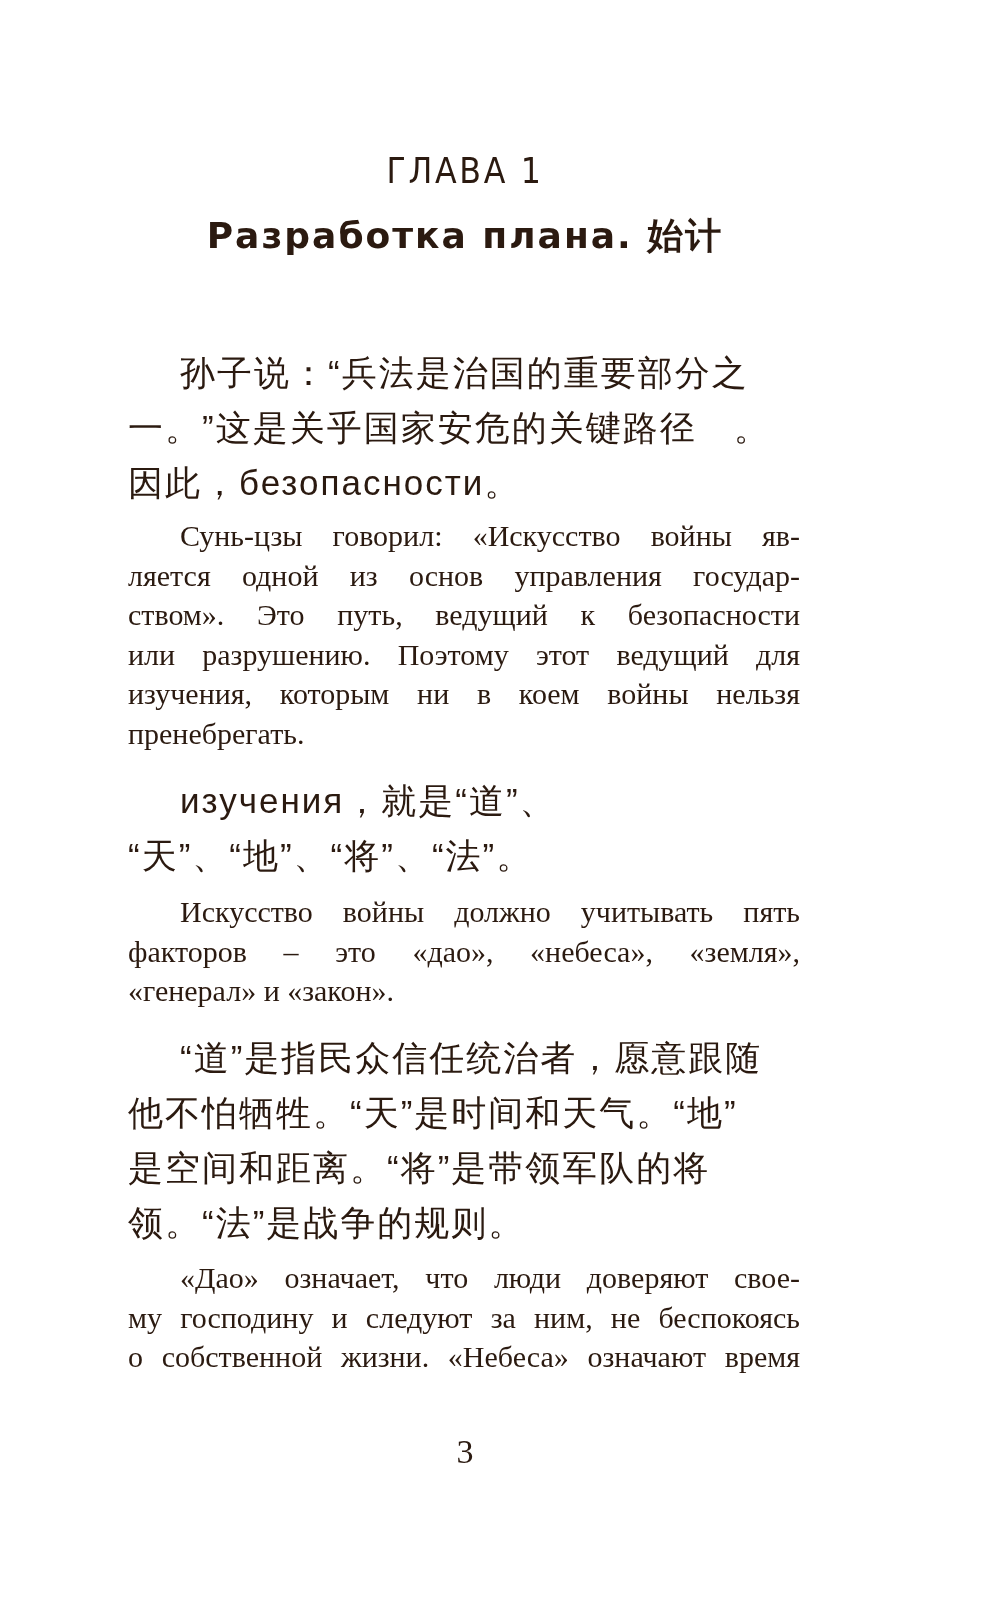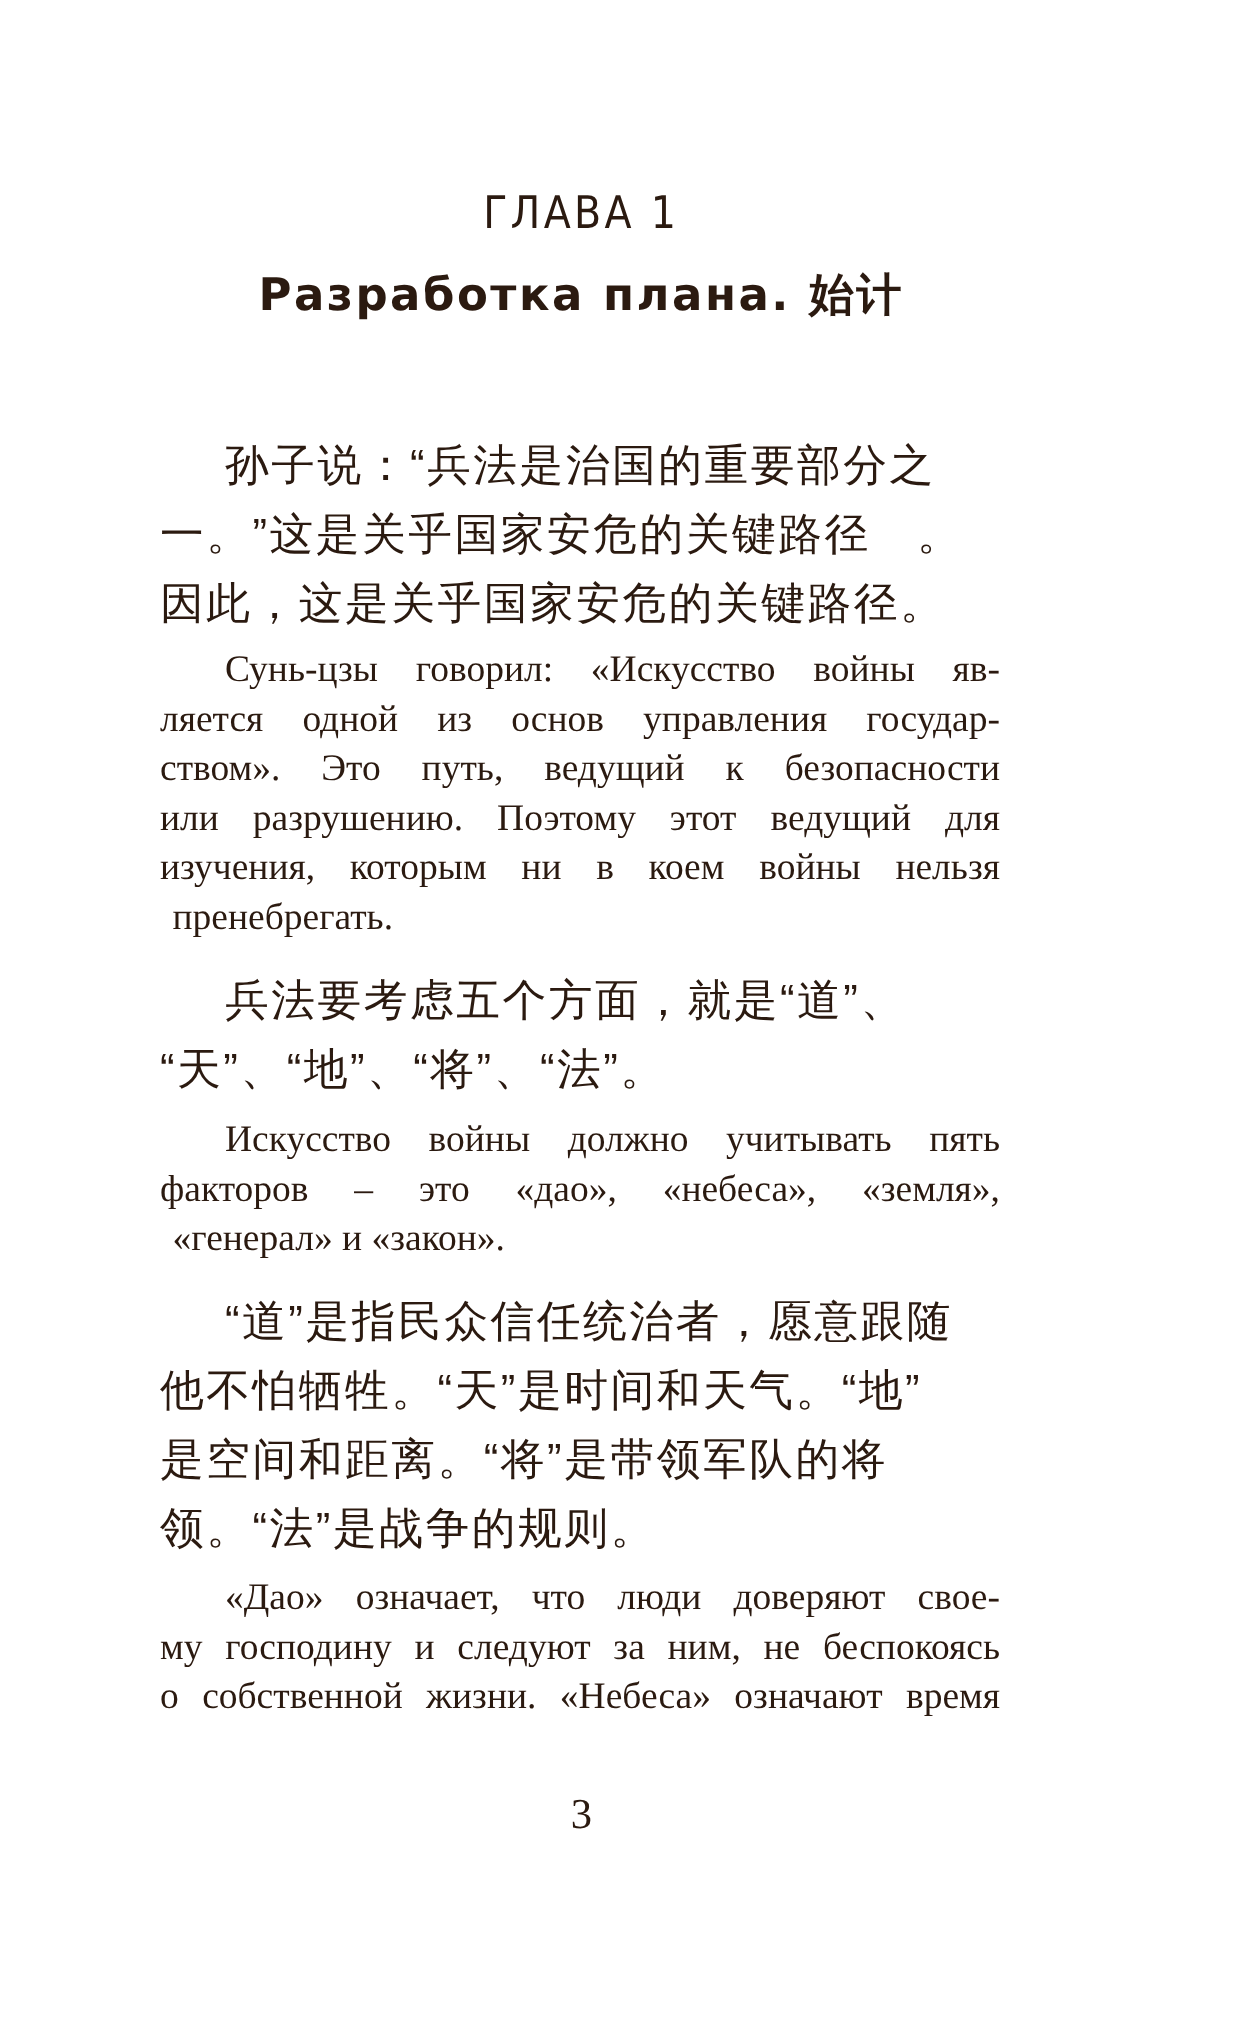--- a/index.html
+++ b/index.html
@@ -66,21 +66,20 @@
     line-height: 39.5px;
     text-align: justify;
   }
   .ru .line {
     display: block;
     white-space: nowrap;
     text-align-last: justify;
   }
   .ru .line.last {
     text-align-last: left;
-    margin-left: 10px;
   }
   .indent { padding-left: 52px; }
   .page-number {
     position: absolute;
     top: 1433px;
     left: 0;
     width: 930px;
     text-align: center;
     font-family: "Liberation Serif", serif;
     font-size: 34px;
@@ -90,34 +89,34 @@
 <body>
 
 <div class="page">
 
   <div class="chapter-label">ГЛАВА 1</div>
   <div class="chapter-title">Разработка плана. 始计</div>
 
   <div class="block zh" style="top:345px;">
     <span class="line indent">孙子说：“兵法是治国的重要部分之</span>
     <span class="line">一。”这是关乎国家安危的关键路径　。</span>
-    <span class="line">因此，这是关乎国家安危的关键路径。</span>
+    <span class="line">因此，безопасности。</span>
   </div>
 
   <div class="block ru" style="top:516px;">
     <span class="line indent">Сунь-цзы говорил: «Искусство войны яв-</span>
     <span class="line">ляется одной из основ управления государ-</span>
     <span class="line">ством». Это путь, ведущий к безопасности</span>
     <span class="line">или разрушению. Поэтому этот ведущий для</span>
     <span class="line">изучения, которым ни в коем войны нельзя</span>
     <span class="line last">пренебрегать.</span>
   </div>
 
   <div class="block zh" style="top:773px;">
-    <span class="line indent">兵法要考虑五个方面，就是“道”、</span>
+    <span class="line indent">изучения，就是“道”、</span>
     <span class="line">“天”、“地”、“将”、“法”。</span>
   </div>
 
   <div class="block ru" style="top:892px;">
     <span class="line indent">Искусство войны должно учитывать пять</span>
     <span class="line">факторов – это «дао», «небеса», «земля»,</span>
     <span class="line last">«генерал» и «закон».</span>
   </div>
 
   <div class="block zh" style="top:1030px;">

